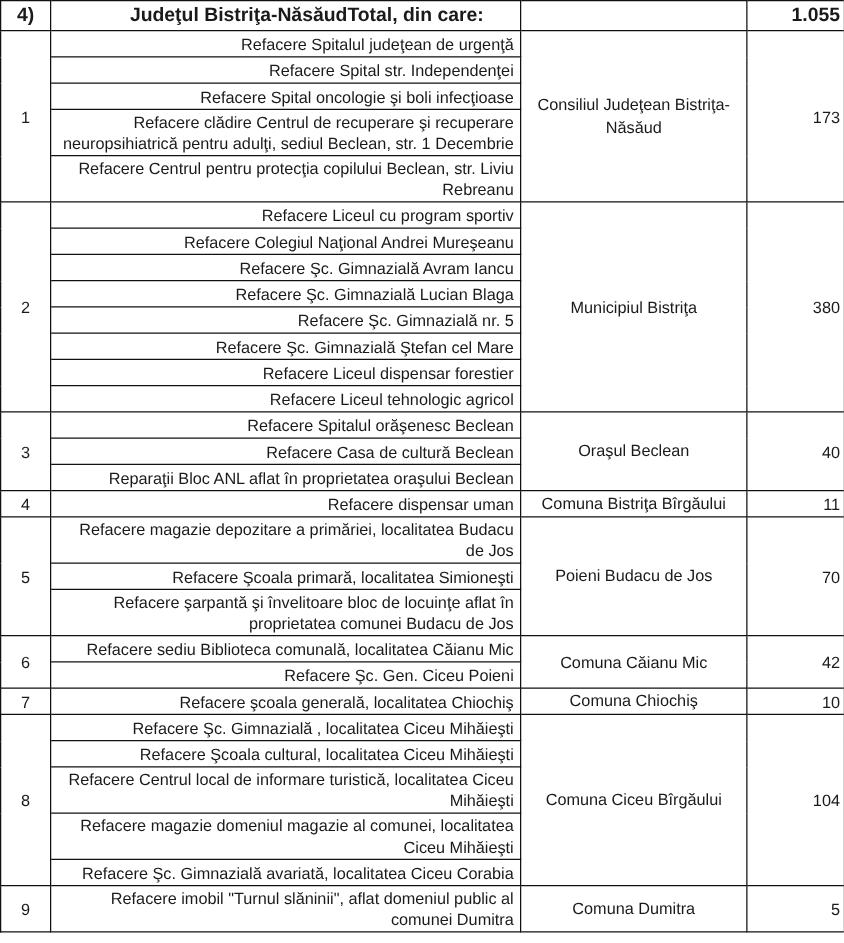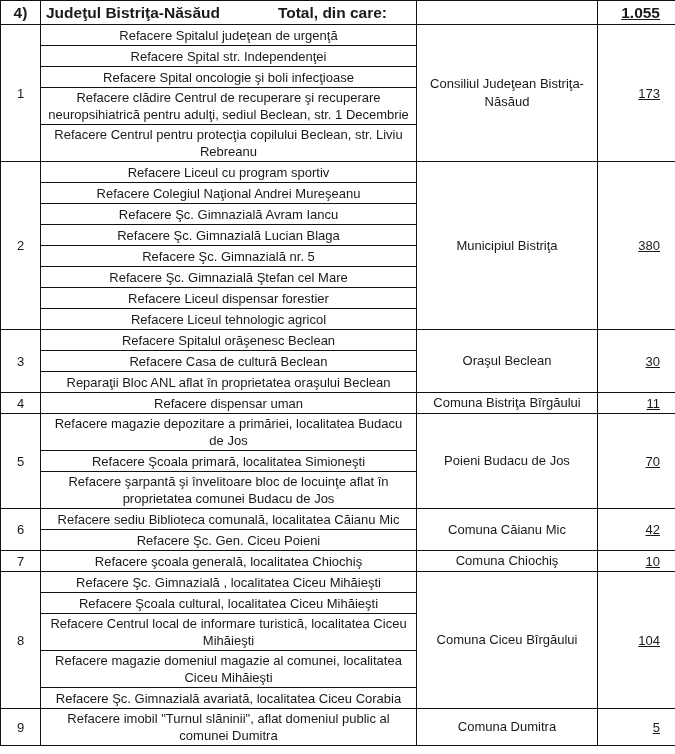--- a/index.html
+++ b/index.html
@@ -1,25 +1,25 @@
 <!DOCTYPE html>
 <html><head>
 <meta charset="utf-8">
 <style>
   html, body { margin: 0; padding: 0; background: #ffffff; }
   body { width: 675px; height: 754px; overflow: hidden; font-family: "Liberation Sans", sans-serif; color: #1a1a1a; }
   table { border-collapse: collapse; width: 675px; table-layout: fixed; }
   td { border: 1.5px solid #111; padding: 0 5px; font-size: 13px; line-height: 17px; vertical-align: middle; }
   .col-nr { width: 29px; text-align: center; }
-  .col-desc { width: 366px; text-align: center; }
+  .col-desc { width: 366px; text-align: right; }
   .col-ben { width: 168px; text-align: center; border-radius: 25px; }
-  .col-val { width: 66px; text-align: right; padding-right: 15px; text-decoration: underline; }
+  .col-val { width: 66px; text-align: right; padding-right: 3px; }
   .head td { font-weight: bold; font-size: 15.5px; height: 23px; }
   .head .nr { text-align: center; }
-  .head .title { display: flex; justify-content: space-between; padding-right: 24px; }
+  .head .title { display: flex; justify-content: flex-end; padding-right: 24px; }
   td.d { height: 18px; padding-top: 1px; padding-bottom: 1px; }
   td.ben { line-height: 18px; }
 </style>
 </head>
 <body>
 
 <table>
   <colgroup>
     <col style="width:40px">
       <col style="width:376px">
@@ -80,21 +80,21 @@
       <tr>
         <td class="col-desc d">Refacere Liceul dispensar forestier</td>
       </tr>
       <tr>
         <td class="col-desc d">Refacere Liceul tehnologic agricol</td>
       </tr>
       <tr>
         <td class="col-nr" rowspan="3">3</td>
         <td class="col-desc d">Refacere Spitalul orăşenesc Beclean</td>
         <td class="col-ben ben" rowspan="3">Oraşul Beclean</td>
-        <td class="col-val" rowspan="3">30</td>
+        <td class="col-val" rowspan="3">40</td>
       </tr>
       <tr>
         <td class="col-desc d">Refacere Casa de cultură Beclean</td>
       </tr>
       <tr>
         <td class="col-desc d">Reparaţii Bloc ANL aflat în proprietatea oraşului Beclean</td>
       </tr>
       <tr>
         <td class="col-nr" rowspan="1">4</td>
         <td class="col-desc d">Refacere dispensar uman</td>

